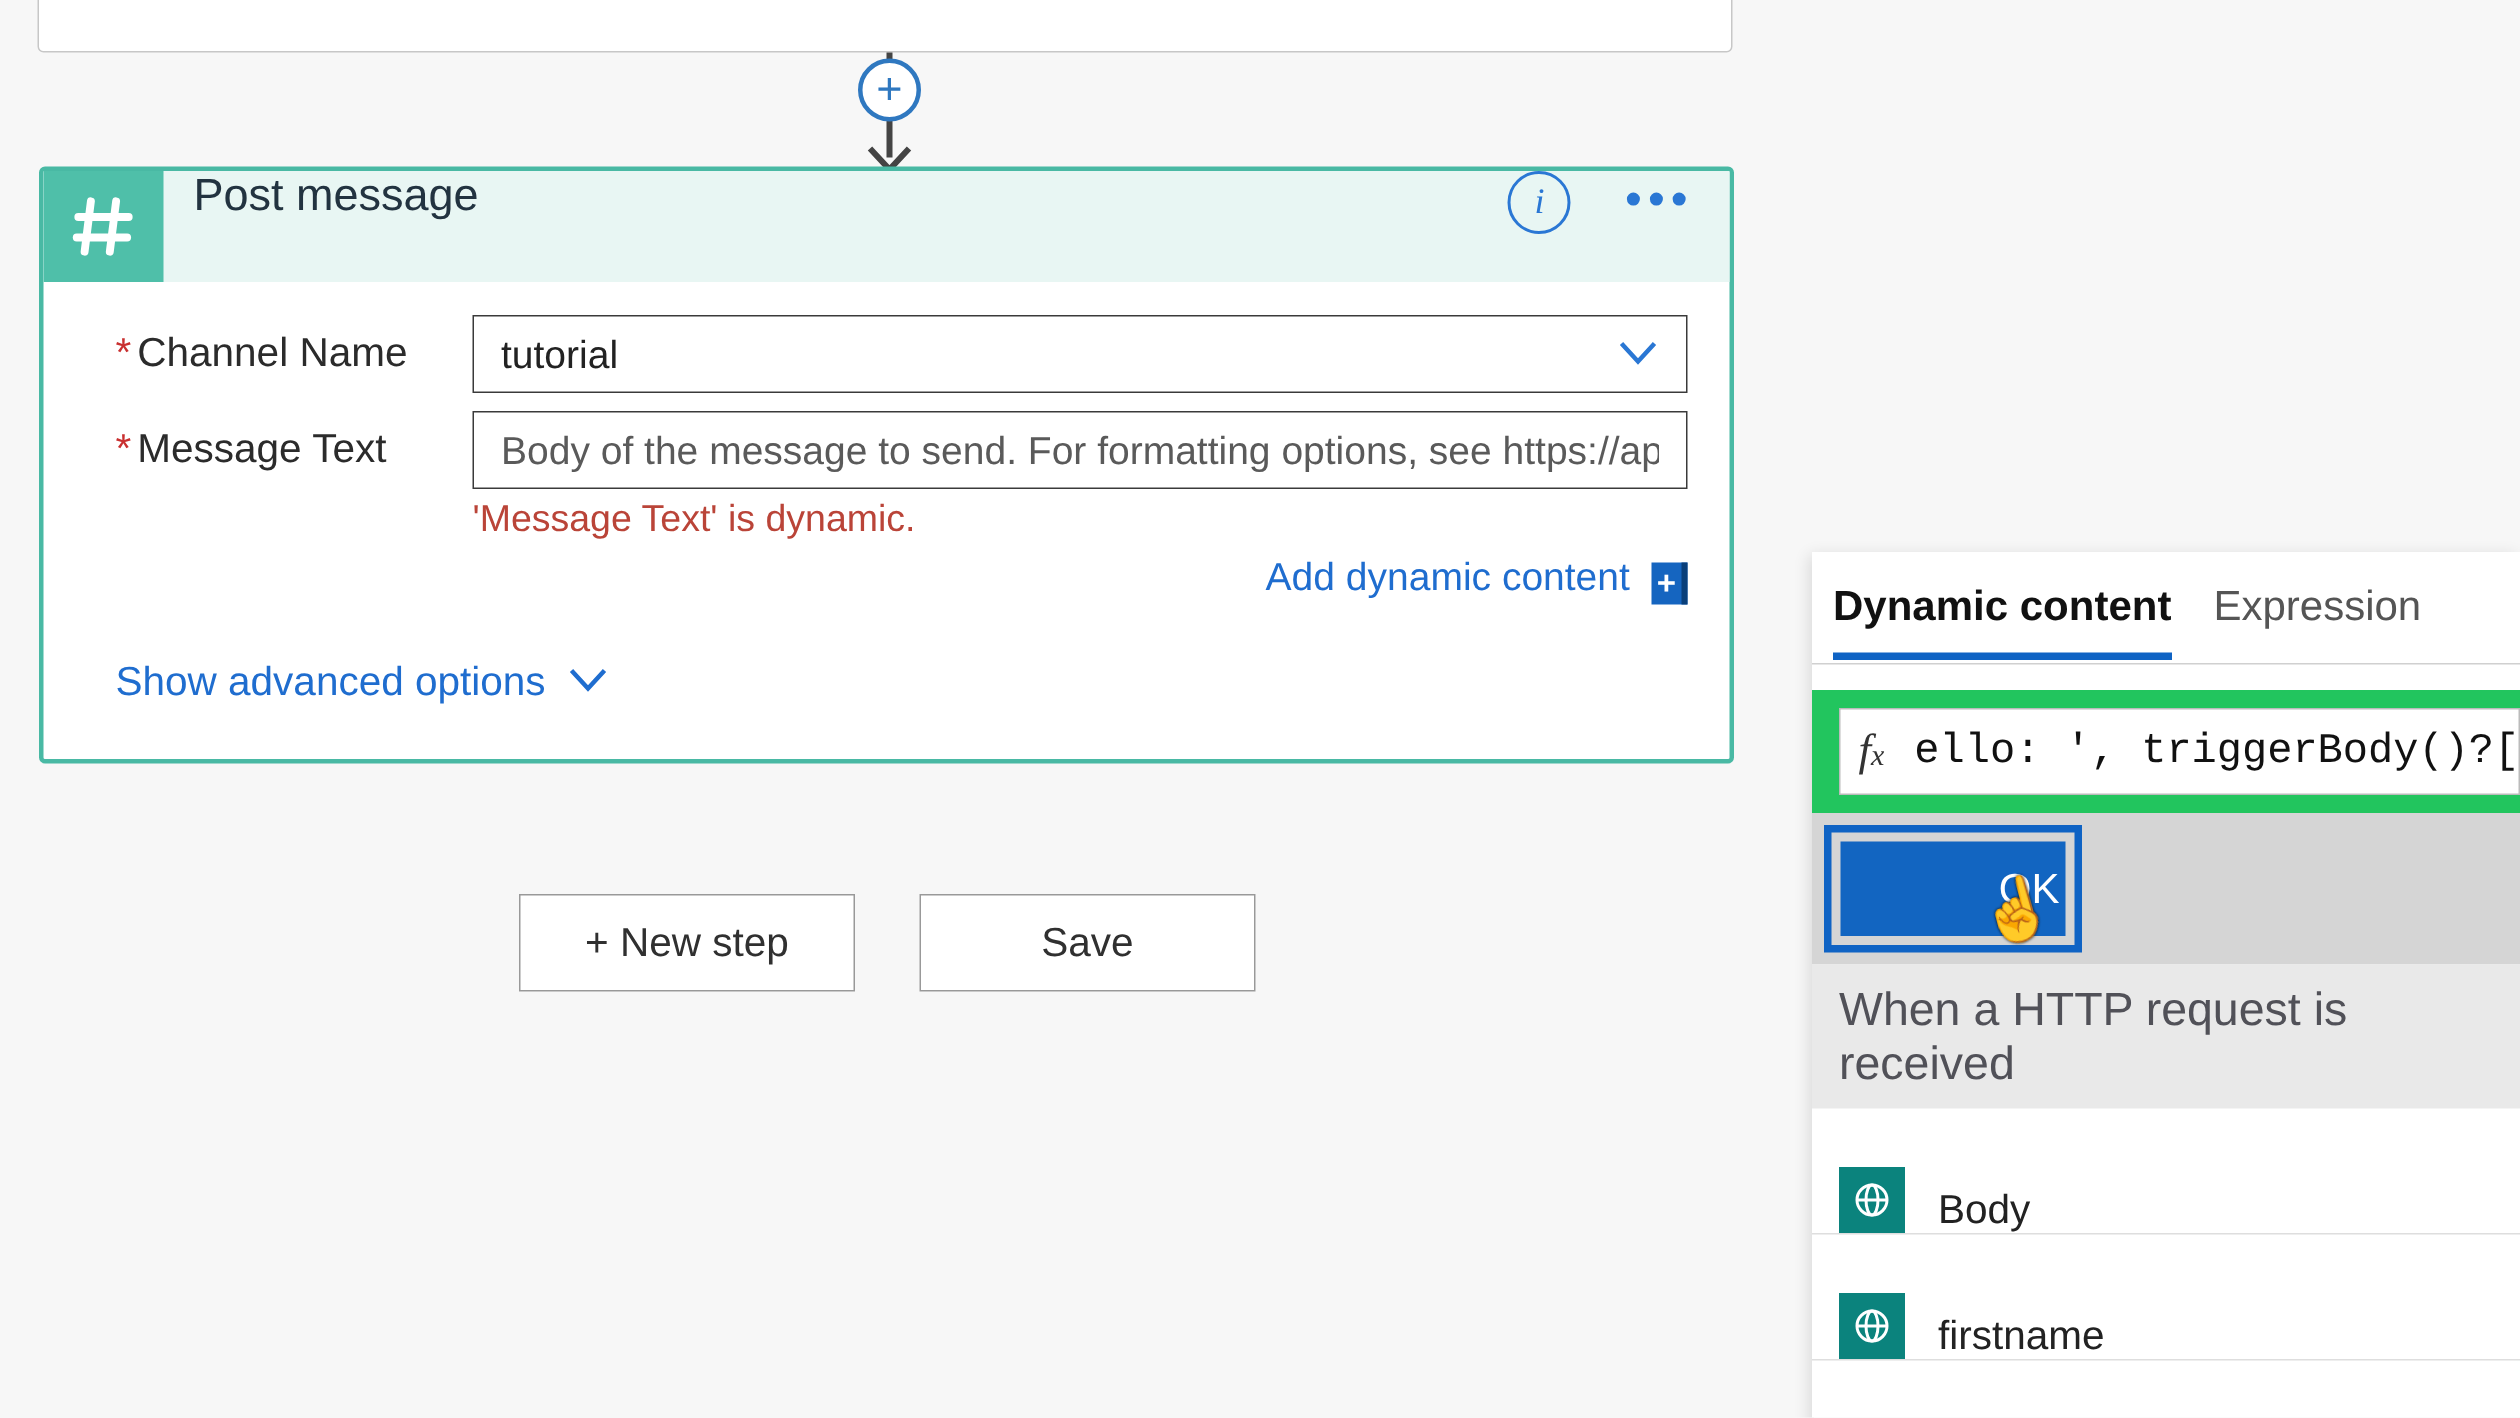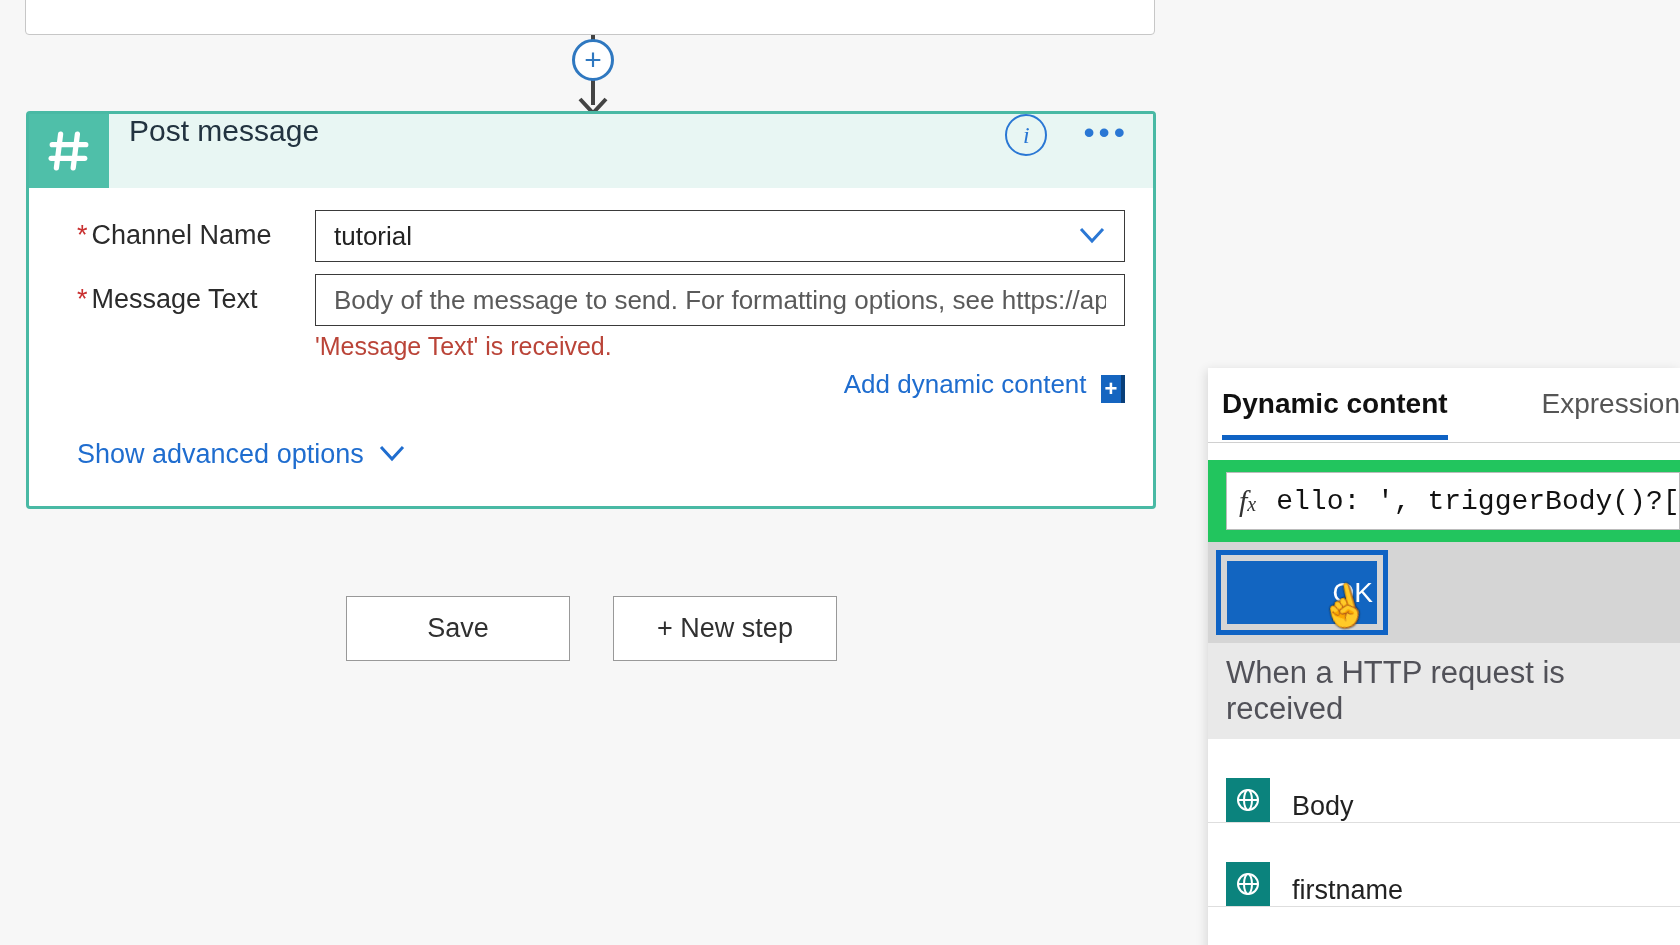--- a/index.html
+++ b/index.html
@@ -175,22 +175,21 @@
     width: 472px;
     background: #fff;
     box-shadow: -2px 2px 10px rgba(0,0,0,0.12);
   }
   .panel-tabs {
     display: flex;
     border-bottom: 1px solid #d0d0d0;
     height: 75px;
     align-items: center;
     padding-left: 14px;
-    gap: 64px;
-    justify-content: space-between;
+    gap: 28px;
   }
   .tab {
     font-size: 28px;
     color: #555;
     padding: 18px 0 20px 0;
     cursor: pointer;
   }
   .tab.active {
     color: #111;
     font-weight: 600;
@@ -329,42 +328,42 @@
           </div>
         </div>
       </div>
 
       <div class="field-row">
         <div class="field-label"><span class="req">*</span><span>Message Text</span></div>
         <div class="field-control">
           <div class="text-box">
             <input type="text" placeholder="Body of the message to send. For formatting options, see https://api.slack.com," style="">
           </div>
-          <div class="err-msg">'Message Text' is received.</div>
+          <div class="err-msg">'Message Text' is dynamic.</div>
           <div class="add-dyn-row">
             <span class="add-dyn">Add dynamic content</span>
             <span class="add-dyn-plus">+</span>
           </div>
         </div>
       </div>
 
       <div class="advanced">
         <span>Show advanced options</span>
         <span class="chev">
           <svg viewBox="0 0 28 20">
               <path d="M3 4 L14 16 L25 4" fill="none" stroke="#1f6dcf" stroke-width="3"></path>
             </svg>
         </span>
       </div>
     </div>
   </div>
 
   <div class="bottom-btns">
+    <div class="btn">+ New step</div>
     <div class="btn">Save</div>
-    <div class="btn">+ New step</div>
   </div>
 
   <div class="panel">
     <div class="panel-tabs">
       <div class="tab active">Dynamic content</div>
       <div class="tab">Expression</div>
     </div>
     <div class="fx-row">
       <div class="fx-box">
         <span class="fx-icon">f<span style="font-size:20px;">x</span></span>

